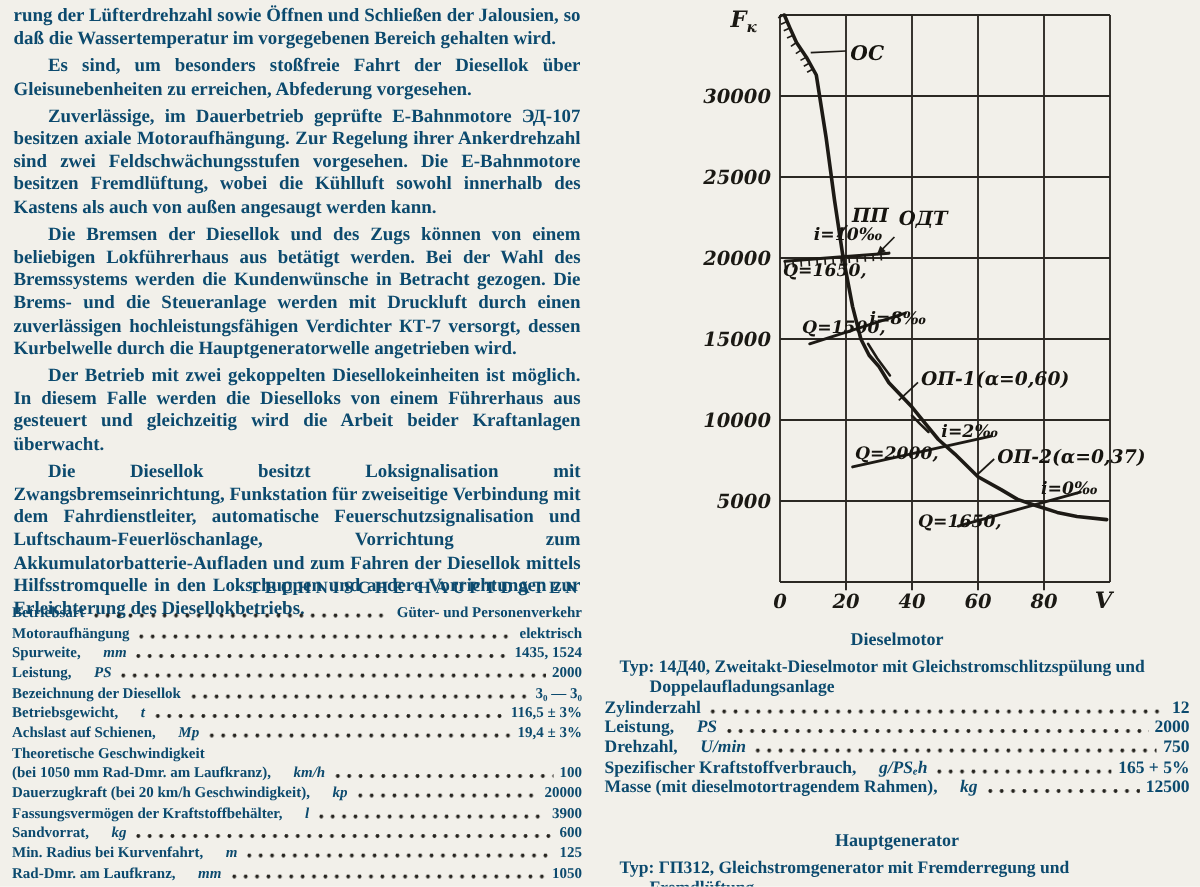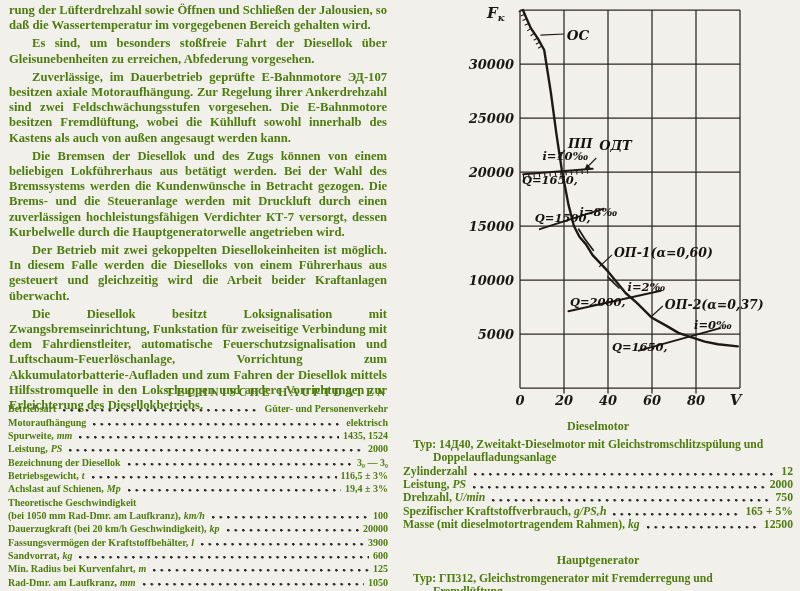--- a/index.html
+++ b/index.html
@@ -1,18 +1,18 @@
 <!DOCTYPE html>
 <html><head>
 <meta charset="utf-8">
 <style>
   html,body{margin:0;padding:0;}
   .page{
     position:relative; width:800px; height:591px; overflow:hidden;
-    background:#f2f0ea; color:#4d7c0f;
+    background:#f2f0ea; color:#0c4a6e;
     font-family:"Liberation Serif","DejaVu Serif",serif;
   }
   
   .article{
     position:absolute; left:9px; top:3px; width:378px;
     font-size:12.6px; line-height:15.2px; font-weight:700;
     text-align:justify;
   }
   .article p{margin:0 0 3px 0; text-indent:23px;}
   .article p.noindent{text-indent:0;}
@@ -20,21 +20,21 @@
   .tech-heading{
     position:absolute; left:8px; top:386px; width:380px;
     text-align:right; font-size:11.5px; font-weight:700; letter-spacing:3px;
   }
   
   .spec-table{position:absolute; font-size:10px; font-weight:700;}
   .spec-table.left{left:8px; top:401px; width:380px;}
   .trow{display:flex; align-items:flex-end; height:13.35px; white-space:nowrap;}
   .tlabel{flex:0 0 auto;}
   .unit{font-weight:700; font-family:"Liberation Serif","DejaVu Serif","DejaVu Sans",serif;}
-  .unit:not(:empty){margin-left:3px;}
+  .unit:not(:empty){margin-left:15px;}
   .dots{
     flex:1 1 auto; height:11px; margin:0 4px 1px 6px;
     background-image:radial-gradient(circle at 2.2px 8.3px,#25231e 1.05px,rgba(0,0,0,0) 1.5px);
     background-size:7.6px 11px; background-repeat:repeat-x;
   }
   .tvalue{flex:0 0 auto; text-align:left;}
   
   .right-col{
     position:absolute; left:403px; top:419px; width:390px;
     font-size:11.7px; font-weight:700;

